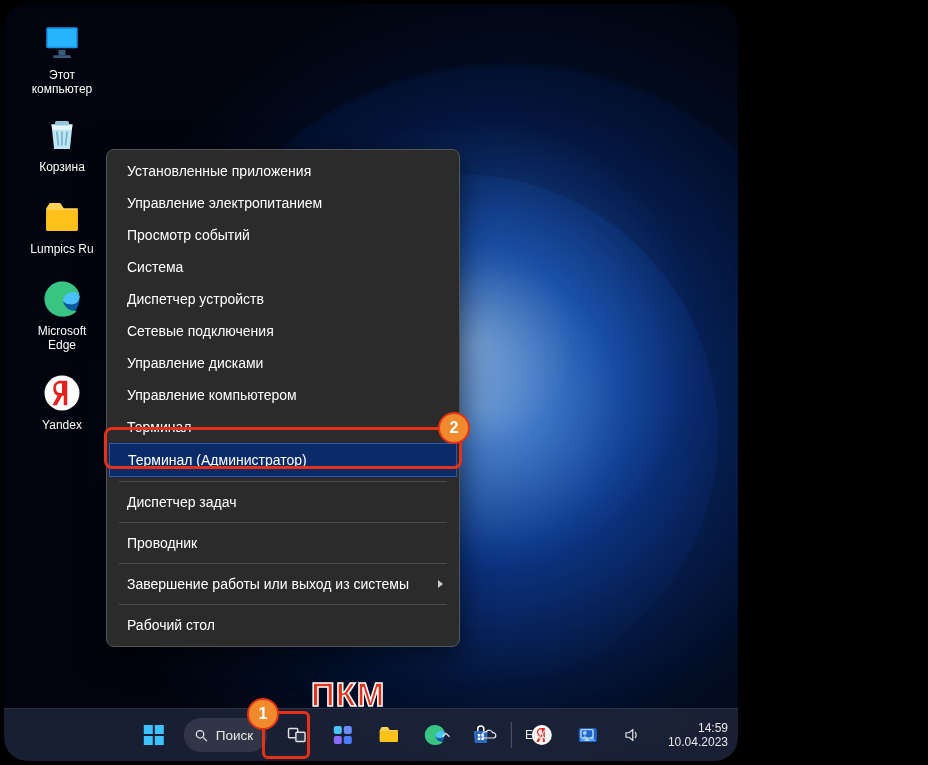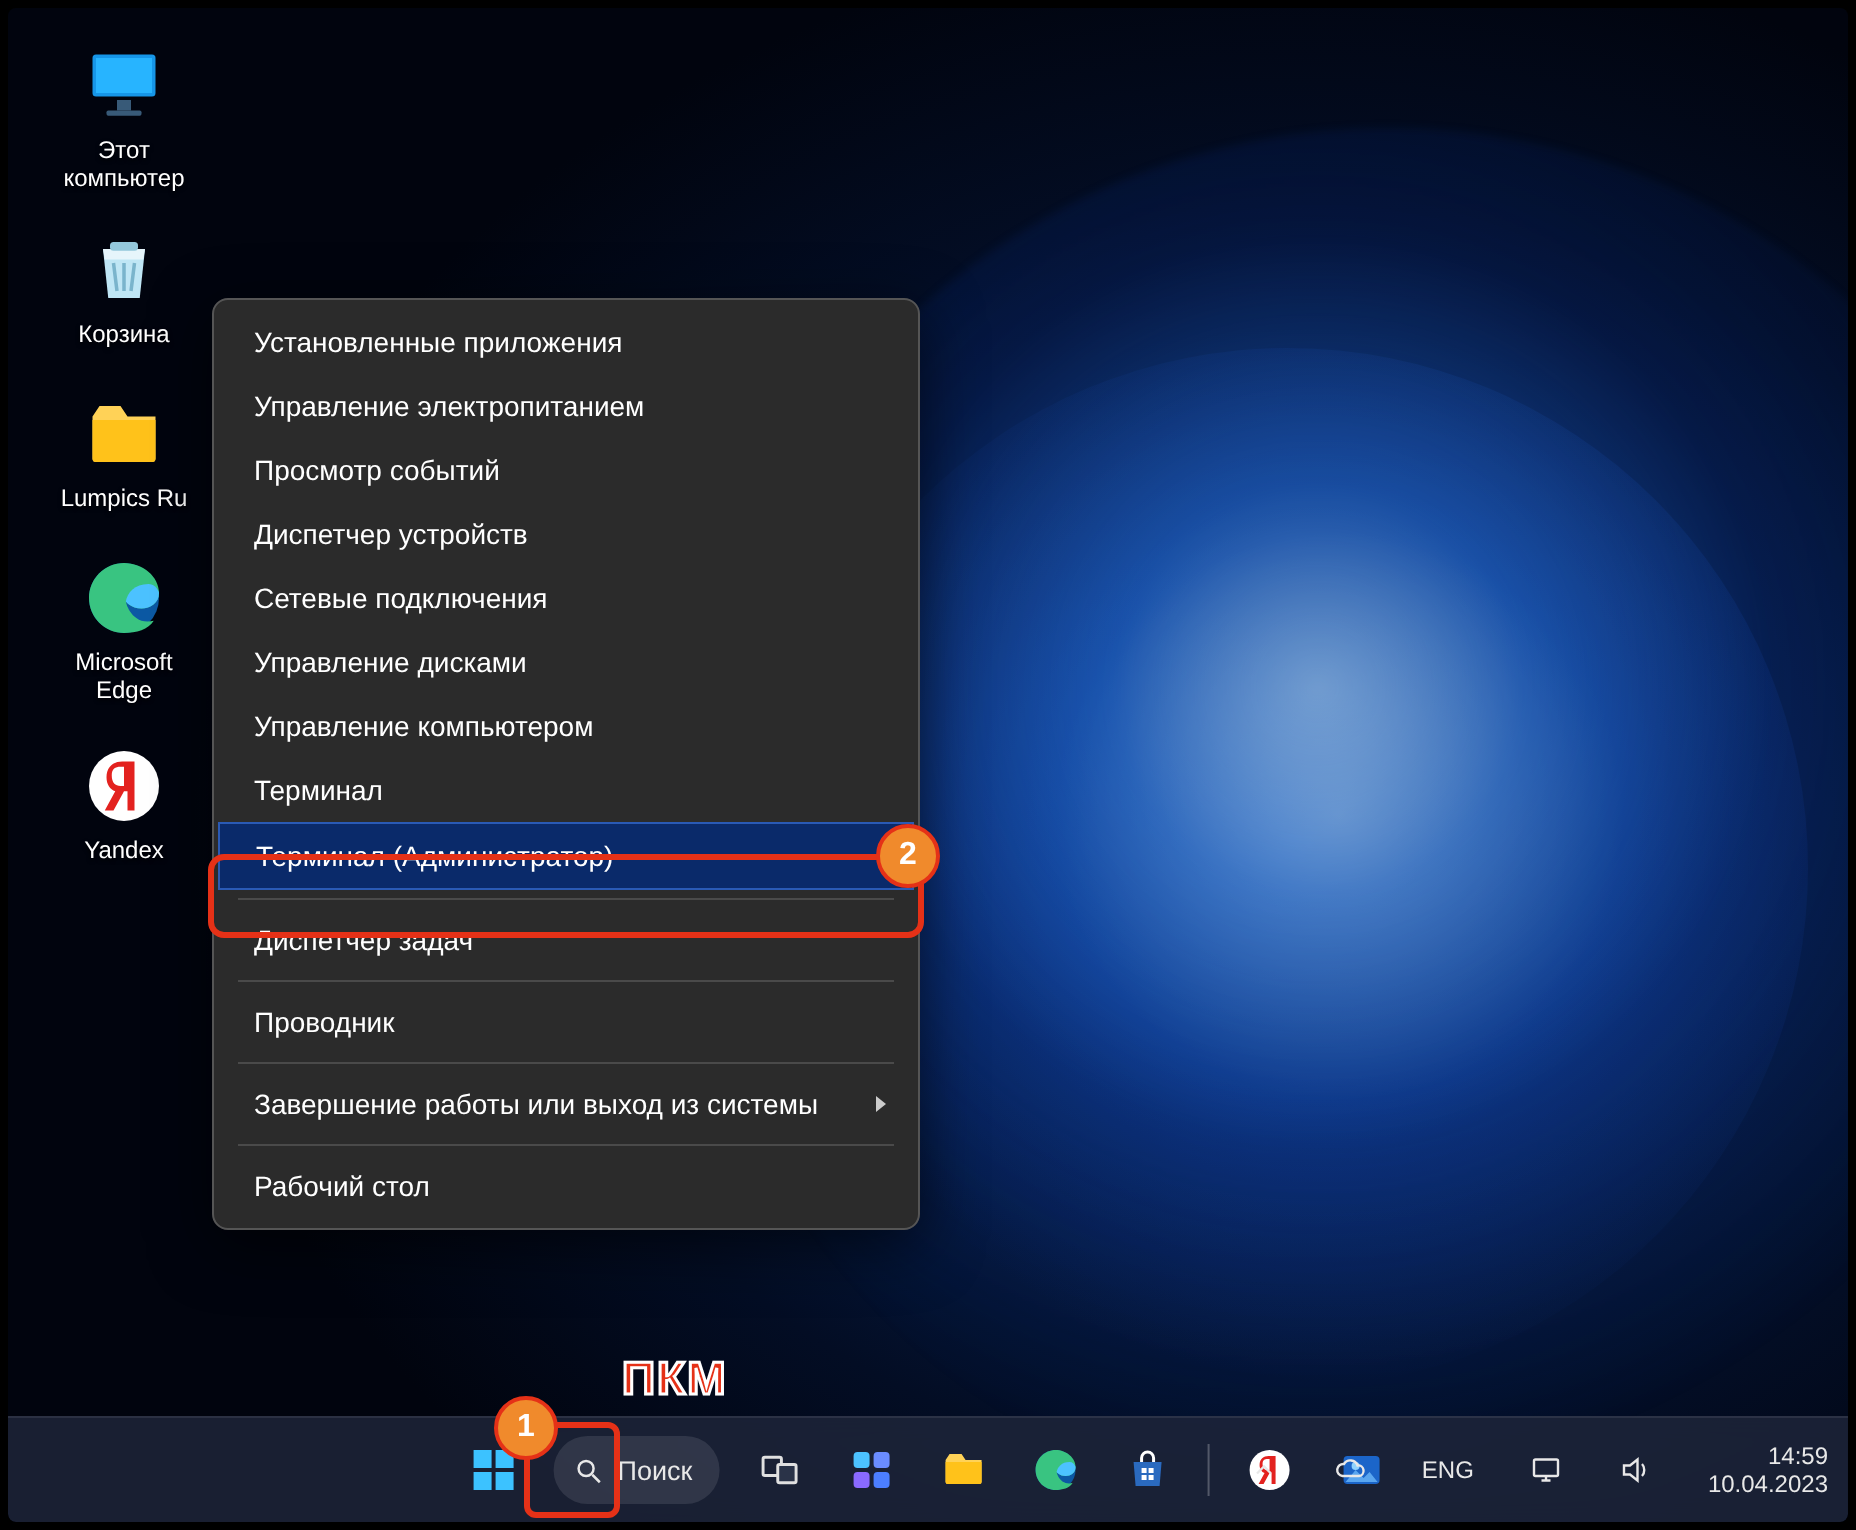--- a/index.html
+++ b/index.html
@@ -1,16 +1,16 @@
 <!DOCTYPE html>
 <html><head>
 <meta charset="utf-8">
 <style>
   html,body{margin:0;padding:0;width:928px;height:765px;overflow:hidden;font-family:"Segoe UI",Arial,sans-serif;background:#000;}
-  .screen{position:relative;width:920px;height:757px;margin:4px;border-radius:4px;overflow:hidden;
+  .screen{position:relative;width:734px;height:757px;margin:4px;border-radius:23px;overflow:hidden;
     background:radial-gradient(ellipse 60% 60% at 70% 55%, #0a3a8a 0%, #061f4d 35%, #030d24 70%, #01040e 100%);}
   
   .screen::before,.screen::after{content:"";position:absolute;border-radius:50%;}
   .screen::before{width:700px;height:700px;right:-120px;top:60px;
     background:radial-gradient(circle at 45% 40%, rgba(150,200,255,.55) 0%, rgba(40,120,240,.4) 18%, rgba(10,50,150,.2) 40%, transparent 70%);
     filter:blur(2px);}
   .screen::after{width:520px;height:520px;right:20px;top:170px;
     background:radial-gradient(circle at 55% 45%, rgba(200,230,255,.35) 0%, rgba(10,30,90,.6) 35%, transparent 70%);
     mix-blend-mode:screen;}
   
@@ -21,21 +21,21 @@
   .ctx{position:absolute;left:102px;top:145px;width:348px;background:#2b2b2b;border:1px solid #555;border-radius:8px;
     box-shadow:0 8px 30px rgba(0,0,0,.6);padding:5px 2px;z-index:5;}
   .mi{padding:8px 18px;color:#fff;font-size:14px;position:relative;}
   .mi.sub::after{content:"";position:absolute;right:14px;top:50%;width:0;height:0;margin-top:-4px;
     border-left:5px solid #ccc;border-top:4px solid transparent;border-bottom:4px solid transparent;}
   .sep{height:1px;background:#4a4a4a;margin:4px 10px;}
   
   .hl{position:absolute;border:3px solid #e53117;border-radius:8px;z-index:6;pointer-events:none;}
   .badge{position:absolute;width:28px;height:28px;border-radius:50%;background:#f08a2c;border:2px solid #e53117;
     color:#fff;font-weight:bold;font-size:16px;display:flex;align-items:center;justify-content:center;z-index:7;}
-  .rmb-label{position:absolute;color:#e53117;font-weight:900;font-size:23px;letter-spacing:1px;
+  .rmb-label{position:absolute;color:#e53117;font-weight:900;font-size:33px;letter-spacing:1px;
     -webkit-text-stroke:1.5px #fff;z-index:7;}
   
   .tb{position:absolute;left:0;right:0;bottom:0;height:52px;background:rgba(30,38,58,.82);backdrop-filter:blur(6px);
     border-top:1px solid rgba(255,255,255,.08);display:flex;align-items:center;z-index:4;}
   .tb-center{position:absolute;left:50%;transform:translateX(-50%);display:flex;align-items:center;gap:6px;}
   .tbi{width:40px;height:40px;border-radius:6px;display:flex;align-items:center;justify-content:center;}
   .search-pill{display:flex;align-items:center;gap:7px;height:34px;padding:0 14px 0 10px;border-radius:18px;
     background:rgba(255,255,255,.1);color:#e8e8e8;font-size:13.5px;margin:0 4px;}
   .tray{position:absolute;right:10px;display:flex;align-items:center;gap:27px;color:#e8e8e8;font-size:12px;}
   .tray .clock{text-align:right;line-height:14px;}
@@ -101,20 +101,21 @@
           <path d="M28 10h-5c-5 0-9 3-9 9 0 4 2 7 5 8l-6 11h5l6-11h2v11h4V10z m-4 14h-2c-3 0-5-2-5-6s2-5 5-5h2z" fill="#e3221f"></path>
         </svg>
     </div>
     <div class="lbl">Yandex</div>
   </div>
 
   <div class="ctx">
     <div class="mi"><span>Установленные приложения</span></div>
     <div class="mi"><span>Управление электропитанием</span></div>
     <div class="mi"><span>Просмотр событий</span></div>
+    <div class="mi"><span>Система</span></div>
     <div class="mi"><span>Диспетчер устройств</span></div>
     <div class="mi"><span>Сетевые подключения</span></div>
     <div class="mi"><span>Управление дисками</span></div>
     <div class="mi"><span>Управление компьютером</span></div>
     <div class="mi"><span>Терминал</span></div>
     <div class="mi" style="background:#0a2a6a;border:1px solid #2a5ab5"><span>Терминал (Администратор)</span></div>
     <div class="sep"></div>
     <div class="mi"><span>Диспетчер задач</span></div>
     <div class="sep"></div>
     <div class="mi"><span>Проводник</span></div>

